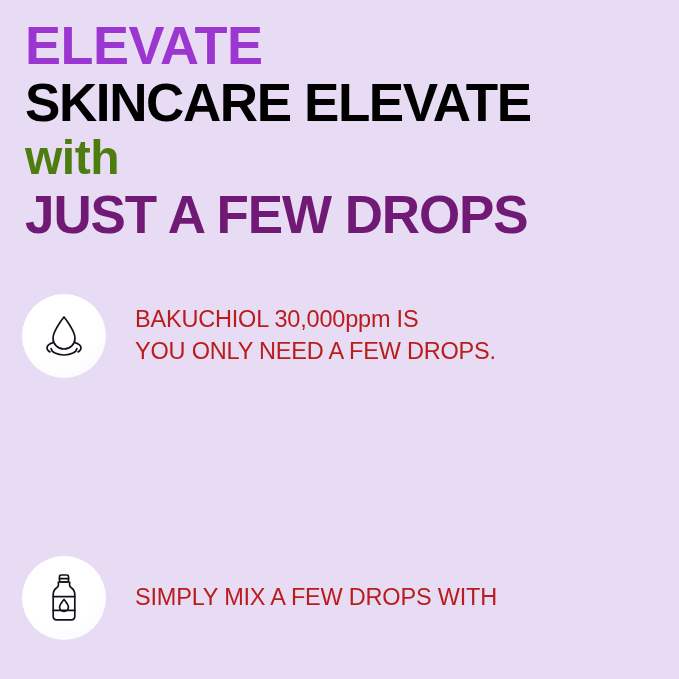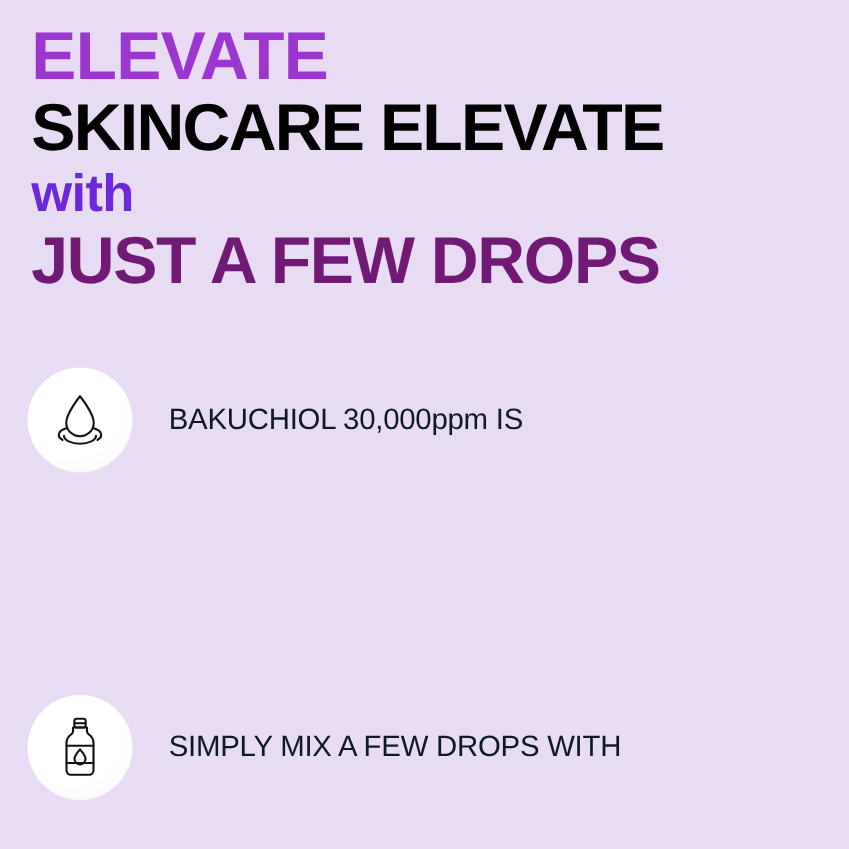--- a/index.html
+++ b/index.html
@@ -39,22 +39,22 @@
     font-size: 54px;
     margin-bottom: 4px;
   }
   .hl-skincare {
     color: #000000;
     font-size: 53px;
     letter-spacing: -1.4px;
     margin-bottom: 5px;
   }
   .hl-with {
-    color: #6d28d9;
-    font-size: 42px;
+    color: #4d7c0f;
+    font-size: 48px;
     margin-bottom: 6px;
   }
   .hl-drops {
     color: #701a75;
     font-size: 53px;
     letter-spacing: -1.1px;
   }
 
   
   .features {
@@ -81,21 +81,21 @@
     justify-content: center;
     flex: none;
   }
   .icon-badge svg {
     display: block;
   }
   .feature-text {
     position: absolute;
     left: 135px;
     right: 4px;
-    color: #0f172a;
+    color: #b91c1c;
     font-size: 23.5px;
     line-height: 1.36;
     letter-spacing: -0.2px;
   }
   .feature-text div {
     white-space: nowrap;
   }
 
   .f1 { top: 0px; }
   .f2 { top: 126px; }
@@ -118,20 +118,21 @@
       <div class="icon-badge">
         <svg width="54" height="54" viewBox="0 0 54 54" fill="none" stroke="#12121a" stroke-width="1.7" stroke-linecap="round" stroke-linejoin="round">
           <path d="M27 8 C27 8, 38 21.5, 38 29.2 C38 35.3, 33.1 40, 27 40 C20.9 40, 16 35.3, 16 29.2 C16 21.5, 27 8, 27 8 Z"></path>
           <path d="M16.6 33.4 C12.6 34.6, 10 36.6, 10 38.9 C10 40.4, 11.1 41.8, 13 42.9"></path>
           <path d="M37.4 33.4 C41.4 34.6, 44 36.6, 44 38.9 C44 40.4, 42.9 41.8, 41 42.9"></path>
           <path d="M14.2 39.6 C14.2 43.1, 19.9 46, 27 46 C34.1 46, 39.8 43.1, 39.8 39.6"></path>
         </svg>
       </div>
       <div class="feature-text">
         <div>BAKUCHIOL 30,000ppm IS</div>
+        <div>YOU ONLY NEED A FEW DROPS.</div>
       </div>
     </div>
 
     <div class="feature f2">
       <div class="icon-badge">
         <svg width="50" height="54" viewBox="0 0 50 54" fill="none" stroke="#12121a" stroke-width="1.7" stroke-linecap="round" stroke-linejoin="round">
           <rect x="20.5" y="4" width="9" height="7" rx="1.6"></rect>
           <line x1="20.5" y1="7.6" x2="29.5" y2="7.6"></line>
           <path d="M19.4 11 L30.6 11 L30.6 14.2 C30.6 15.4, 31.3 16, 32.4 16.8 C34.6 18.4, 35.8 20.8, 35.8 23.6 L35.8 45.2 C35.8 47.3, 34.3 48.8, 32.3 48.8 L17.7 48.8 C15.7 48.8, 14.2 47.3, 14.2 45.2 L14.2 23.6 C14.2 20.8, 15.4 18.4, 17.6 16.8 C18.7 16, 19.4 15.4, 19.4 14.2 Z"></path>
           <line x1="14.2" y1="25.6" x2="35.8" y2="25.6"></line>

